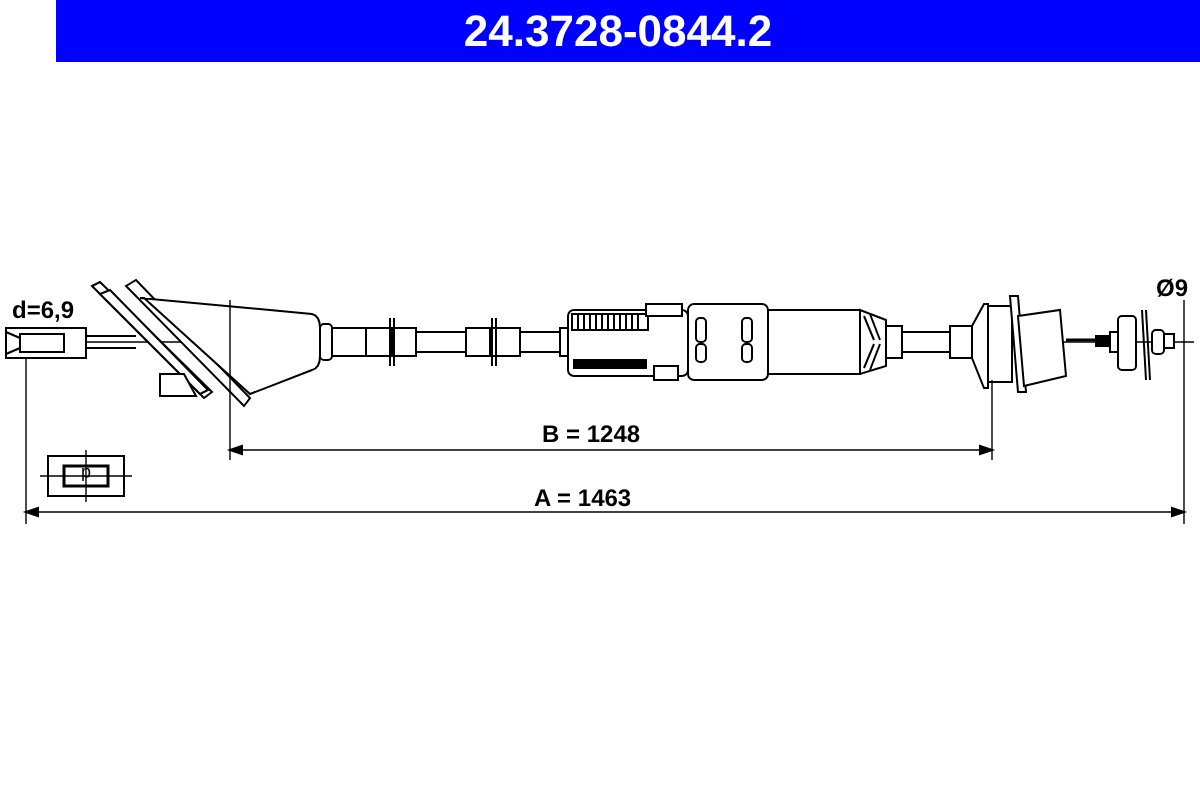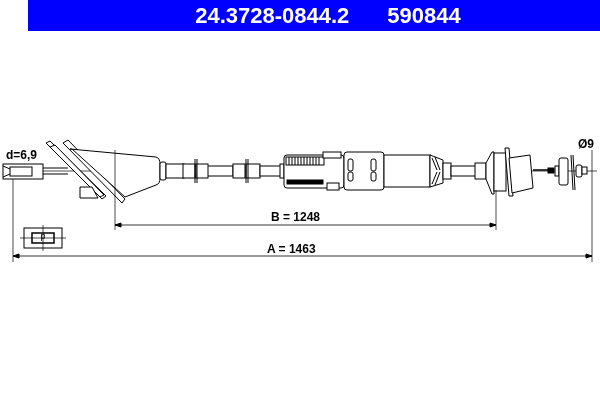--- a/index.html
+++ b/index.html
@@ -14,21 +14,20 @@
     .header .gap { width: 38px; }
     svg.drawing { position: absolute; left: 0; top: 31px; }
     .lbl { font-family: "Liberation Sans", sans-serif; font-weight: bold; fill: #000; }
   </style>
 </head>
 <body>
 
 <div class="header">
   <span>24.3728-0844.2</span>
   <span class="gap"></span>
-  <span>590844</span>
 </div>
 
 <svg class="drawing" width="600" height="369" viewBox="0 31 600 369" xmlns="http://www.w3.org/2000/svg">
   <g stroke="#000" stroke-width="1" fill="none">
 
     <line x1="3" y1="171" x2="597" y2="171" stroke-width="0.7"></line>
 
     <g>
       <rect x="3" y="164" width="40" height="15" fill="#fff"></rect>
       <rect x="10" y="167" width="22" height="9" fill="#fff"></rect>

